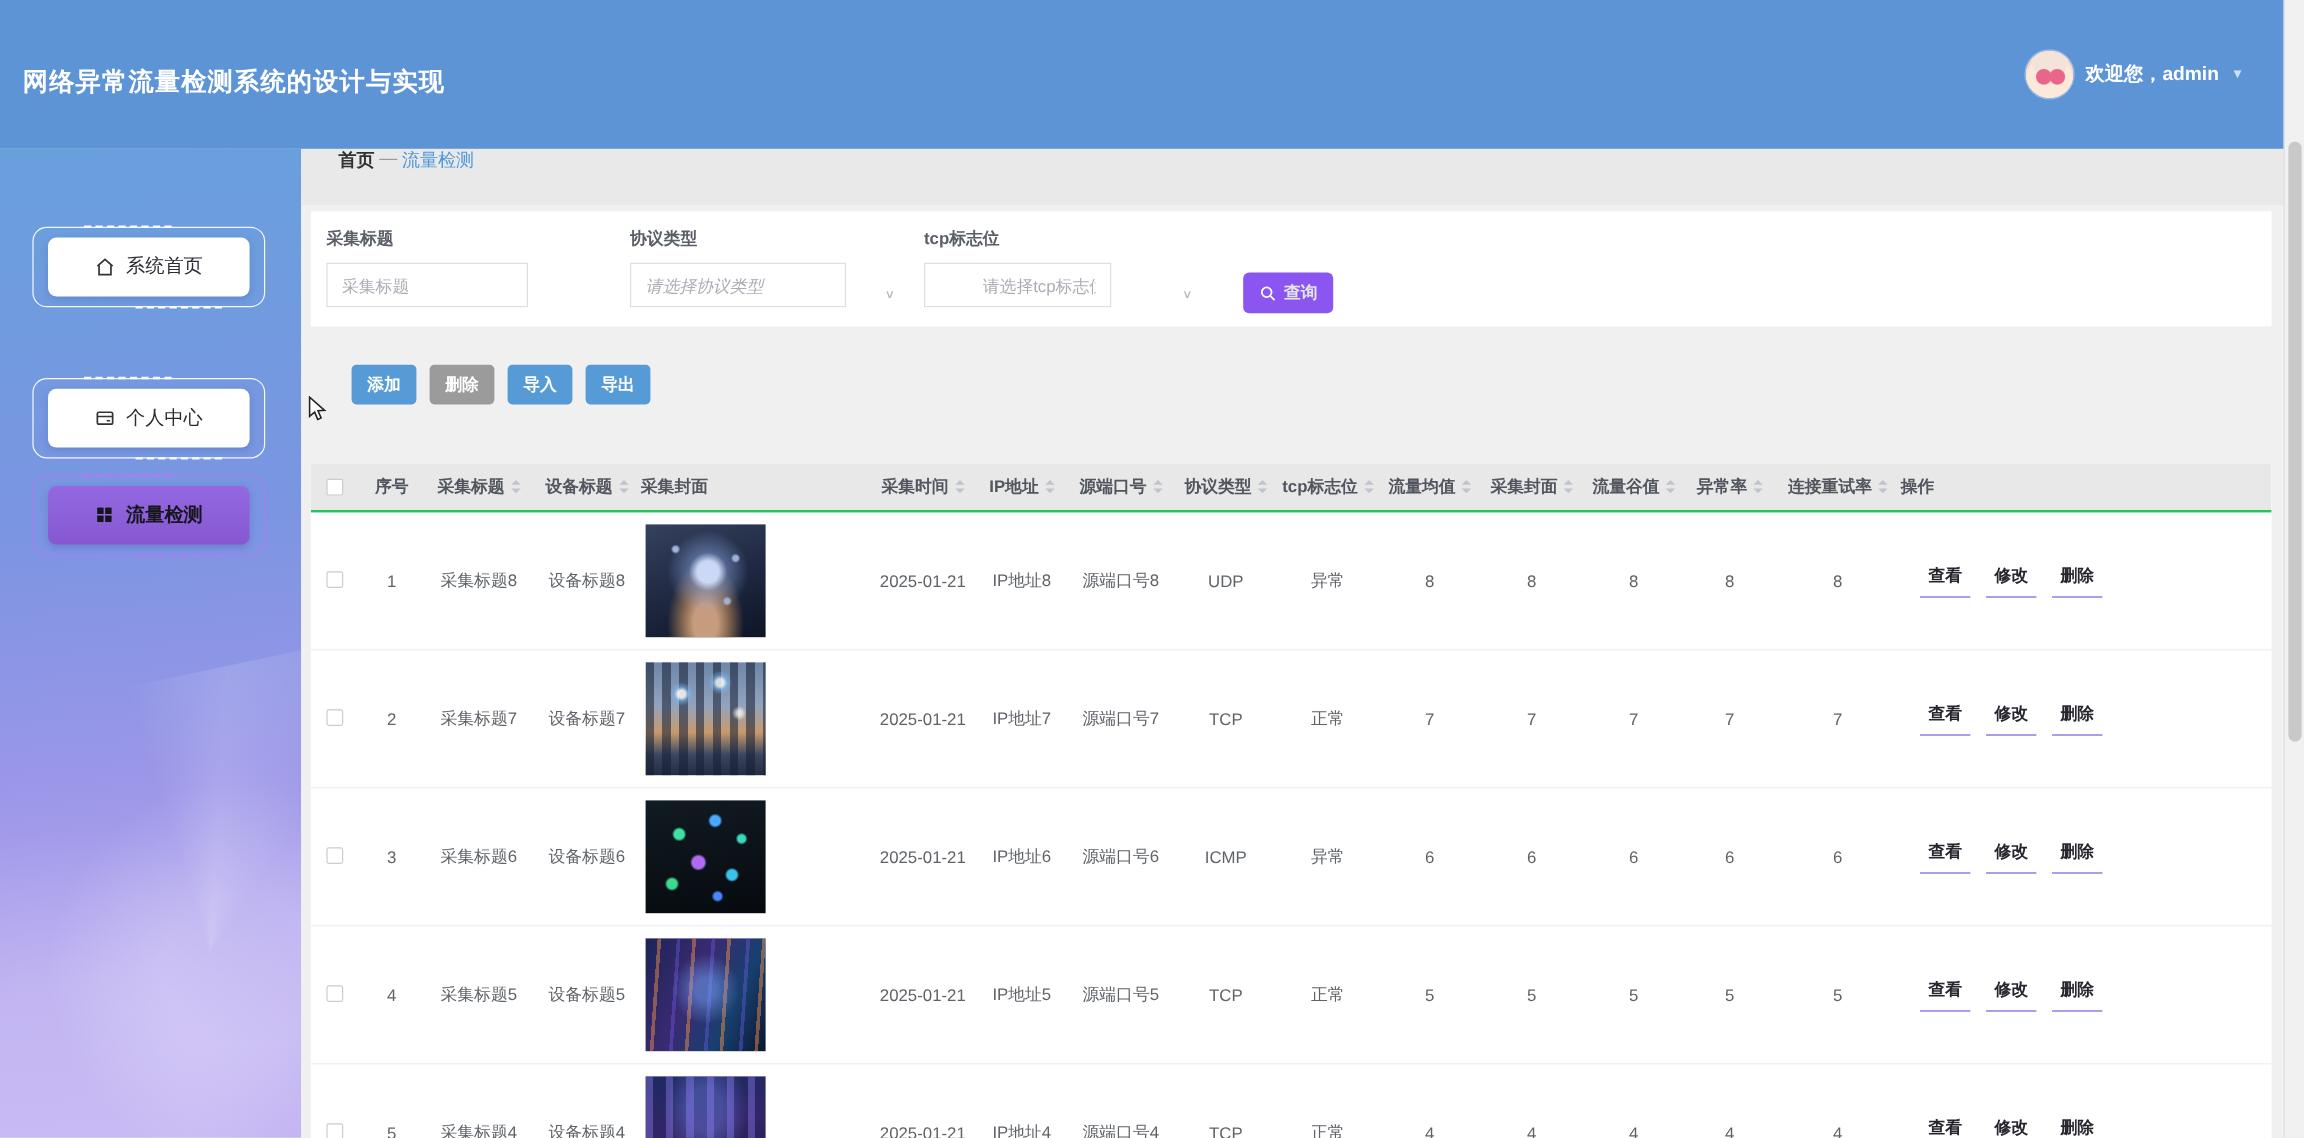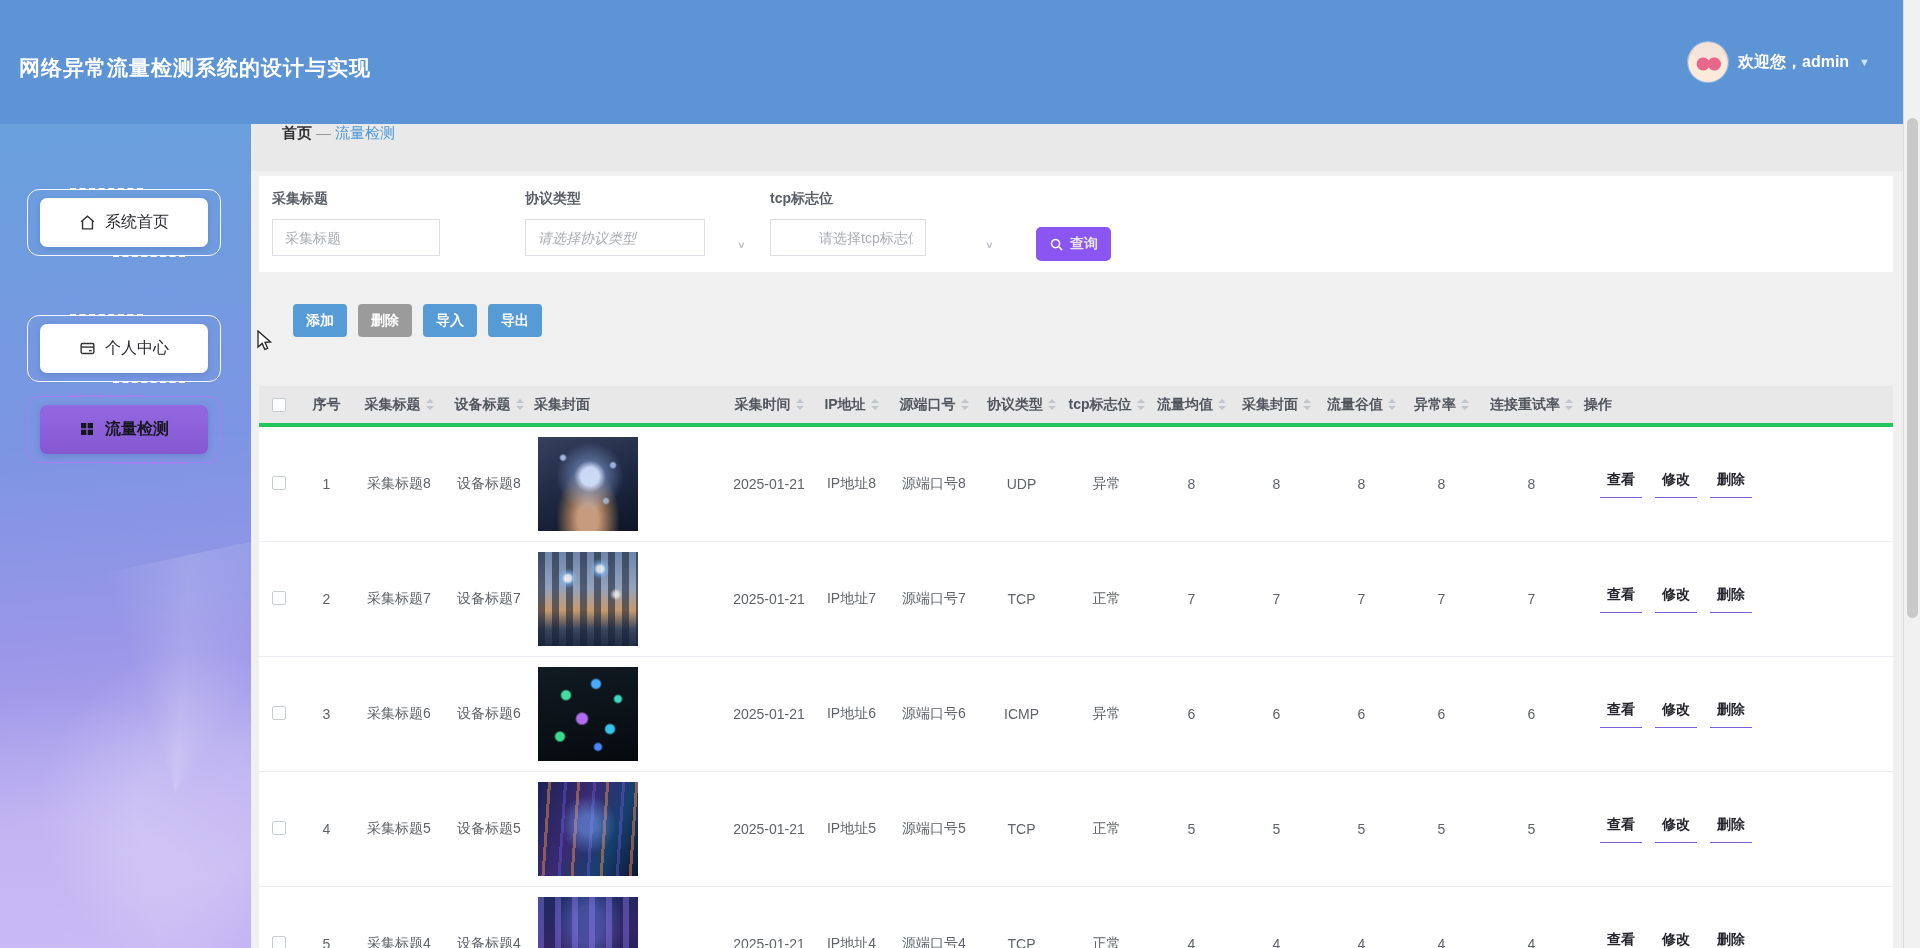--- a/index.html
+++ b/index.html
@@ -57,21 +57,21 @@
     font-size:14px; font-weight:bold; display:flex; align-items:center; gap:6px; cursor:pointer; font-family:inherit; }
 
   .toolbar { position:absolute; left:21px; top:180px; display:flex; gap:11px;margin-left:21px; }
   .tb-btn { height:33px; padding:0 13px; border:none; border-radius:4px; color:#fff; font-size:14px; font-weight:bold; cursor:pointer; font-family:inherit; }
   .tb-blue { background:#569AD6; }
   .tb-gray { background:#9B9B9B; }
 
   
   .table-panel { position:absolute; left:8px; right:10px; top:262px; bottom:-55px; background:#fff; overflow:hidden; }
   .grid-row { display:grid; grid-template-columns:40px 55px 90px 90px 190px 90px 75px 90px 85px 85px 85px 85px 85px 75px 105px 1fr; align-items:center; }
-  .t-head { height:41px; background:#e8e8e8; border-bottom:4px solid #22c55e; }
+  .t-head { height:41px; background:#e8e8e8; border-bottom:2px solid #22c55e; }
   .th { display:flex; align-items:center; justify-content:center; font-size:14px; font-weight:bold; color:#51555e; }
   .th.left { justify-content:flex-start; }
   .carets { display:inline-flex; flex-direction:column; margin-left:5px; }
   .caret { width:0; height:0; border:4px solid transparent; }
   .caret.up { border-bottom-color:#c0c4cc; border-top-width:0; margin-bottom:3px; }
   .caret.down { border-top-color:#c0c4cc; border-bottom-width:0; }
   .tr { height:115px; border-bottom:1px solid #ebeef5; }
   .td { font-size:14px; color:#5f6368; text-align:center; }
   .checkbox { width:14px; height:14px; border:1px solid #c8cdd4; border-radius:2px; background:#fff; display:inline-block; cursor:pointer; }
   .c-cover { text-align:left; }

